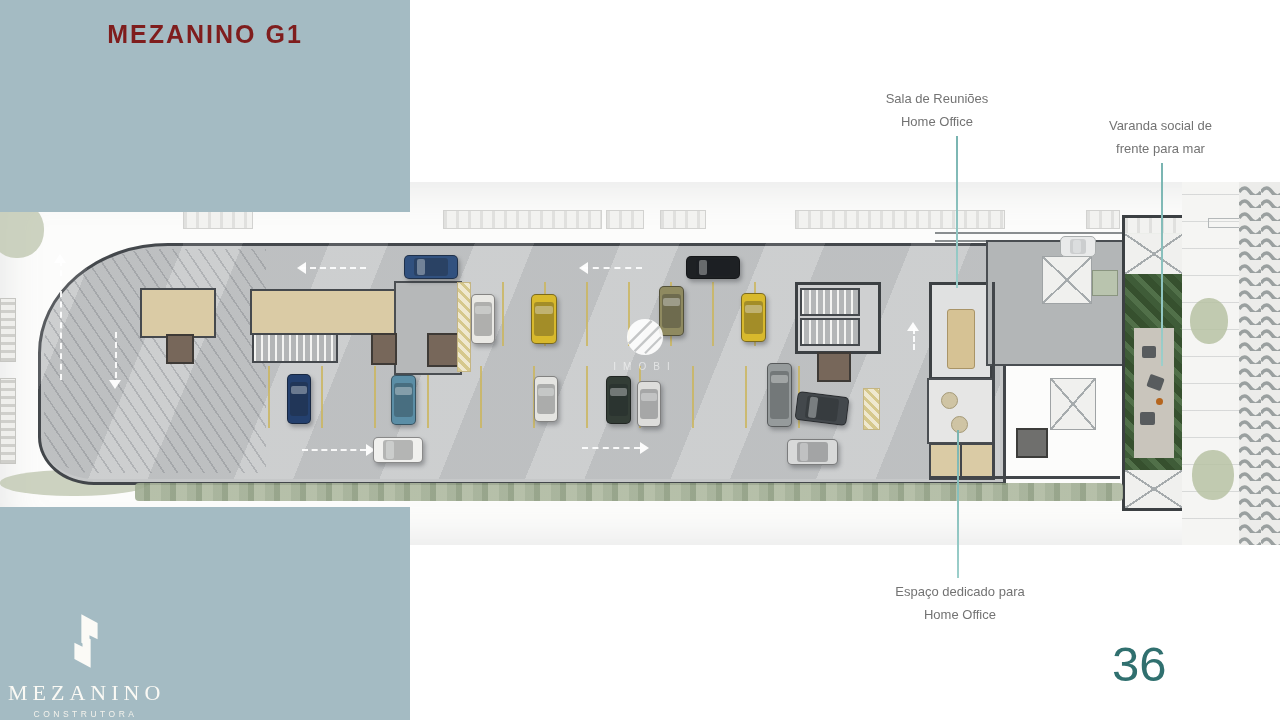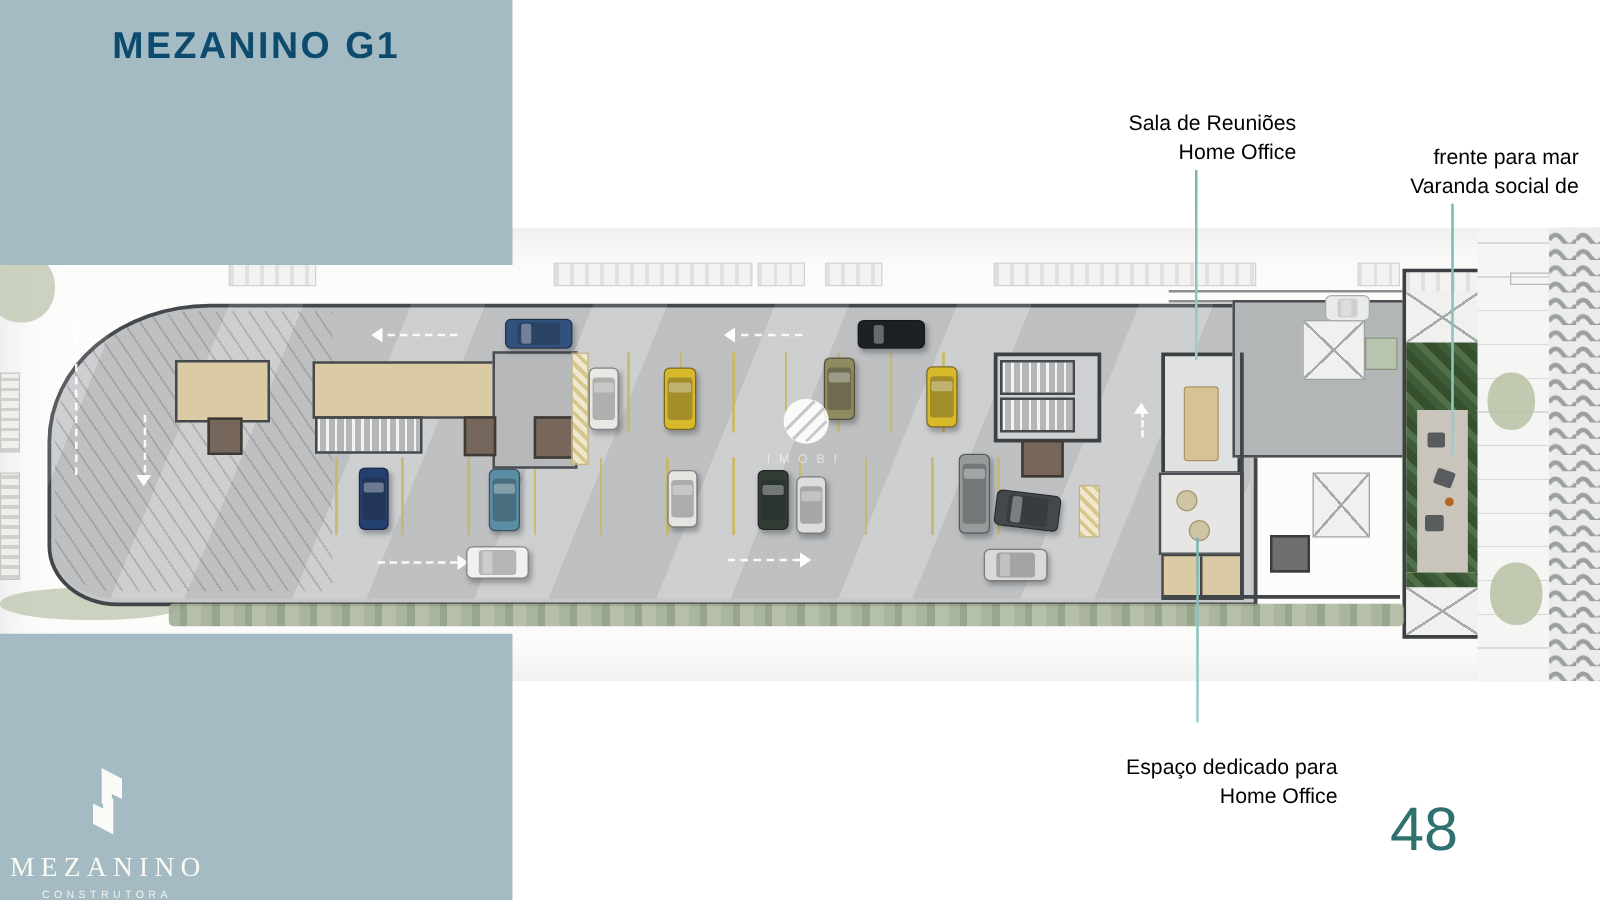--- a/index.html
+++ b/index.html
@@ -5,21 +5,21 @@
   html,body{margin:0;padding:0;}
   body{width:1280px;height:720px;position:relative;overflow:hidden;background:#ffffff;
        font-family:"Liberation Sans", sans-serif;}
   .abs{position:absolute;}
   .ni{pointer-events:none;}
 
   
   .panel{background:#a4bbc3;}
   #panel-top{left:0;top:0;width:410px;height:212px;z-index:30;}
   #panel-bottom{left:0;top:507px;width:410px;height:213px;z-index:30;}
-  #page-title{width:100%;top:20px;text-align:center;color:#0c4a6e;font-size:30px;
+  #page-title{width:100%;top:20px;text-align:center;color:#7f1d1d;font-size:25px;
               font-weight:bold;letter-spacing:2px;}
 
   
   #plan{left:0;top:182px;width:1280px;height:363px;background:#fcfcfb;z-index:10;
         box-shadow:inset 0 0 40px rgba(150,155,158,.25);}
   .rib{top:28px;height:17px;background:repeating-linear-gradient(90deg,#e0e0de 0 3px,#f2f2f0 3px 12px);
        border:1px solid #d2d2d0;}
   #street-line{left:935px;top:50px;width:305px;height:6px;border-top:2px solid #8a8e90;border-bottom:2px solid #8a8e90;}
 
   #slab{left:38px;top:61px;width:962px;height:236px;background:#c6c8c9;
@@ -69,21 +69,21 @@
 
   
   #varanda{left:1122px;top:33px;width:58px;height:290px;border:3px solid #3c4043;background:#eceeea;}
   .terrace{background:#c9c5bc;}
   .furn{background:#585c5e;border-radius:2px;}
   #walkway{left:1182px;top:0;width:57px;height:363px;background:#f5f5f3;
       background-image:repeating-linear-gradient(0deg,transparent 0 26px,rgba(160,164,166,.35) 26px 27px);}
   #wave-walk{left:1239px;top:0;width:41px;height:363px;}
 
   
-  .note{color:#000000;font-size:17px;line-height:23px;text-align:right;z-index:40;}
+  .note{color:#737373;font-size:13px;line-height:23px;text-align:center;z-index:40;}
   .leader{width:1.5px;background:linear-gradient(to bottom,#79b4b1,#9ccfcb);z-index:35;}
 
   
   #watermark{left:585px;top:318px;width:120px;text-align:center;z-index:25;}
   #wm-name{color:rgba(255,255,255,.92);font-weight:bold;font-size:27px;letter-spacing:2px;margin-top:2px;}
   #wm-sub{color:rgba(255,255,255,.55);font-size:10px;letter-spacing:7px;margin-top:1px;}
 
   
   #builder{left:8px;top:610px;width:155px;text-align:center;z-index:40;}
   #builder-name{color:#faf9f4;font-family:"Liberation Serif", serif;font-size:22px;letter-spacing:5px;margin-top:4px;}
@@ -241,35 +241,35 @@
 </div>
 <div class="abs panel" id="panel-bottom"></div>
 
 <div class="abs note" style="left:837px;top:87px;width:200px;">
   <div>Sala de Reuniões</div>
   <div>Home Office</div>
 </div>
 <div class="abs leader" style="left:956px;top:136px;height:152px;"></div>
 
 <div class="abs note" style="left:1058px;top:114px;width:205px;">
+  <div>Varanda social de</div>
   <div>frente para mar</div>
-  <div>Varanda social de</div>
 </div>
 <div class="abs leader" style="left:1161px;top:163px;height:203px;"></div>
 
-<div class="abs note" style="left:850px;top:580px;width:220px;margin-top:22px;">
+<div class="abs note" style="left:850px;top:580px;width:220px;">
   <div>Espaço dedicado para</div>
   <div>Home Office</div>
 </div>
 <div class="abs leader" style="left:957px;top:430px;height:148px;"></div>
 
 <div class="abs" id="builder">
   <svg width="58" height="62" viewBox="0 0 100 100">
     <path d="M42,4 L70,19 V47 L56,40 V60 L42,53 Z" fill="#fbfaf6"></path>
     <path d="M58,96 L30,81 V53 L44,60 V40 L58,47 Z" fill="#fbfaf6"></path>
   </svg>
   <div id="builder-name">MEZANINO</div>
   <div id="builder-tag">CONSTRUTORA</div>
 </div>
 
 <div class="abs" id="project">
-  <div id="pw-num">48</div>
+  <div id="pw-num">36</div>
 </div>
 
 </body></html>

